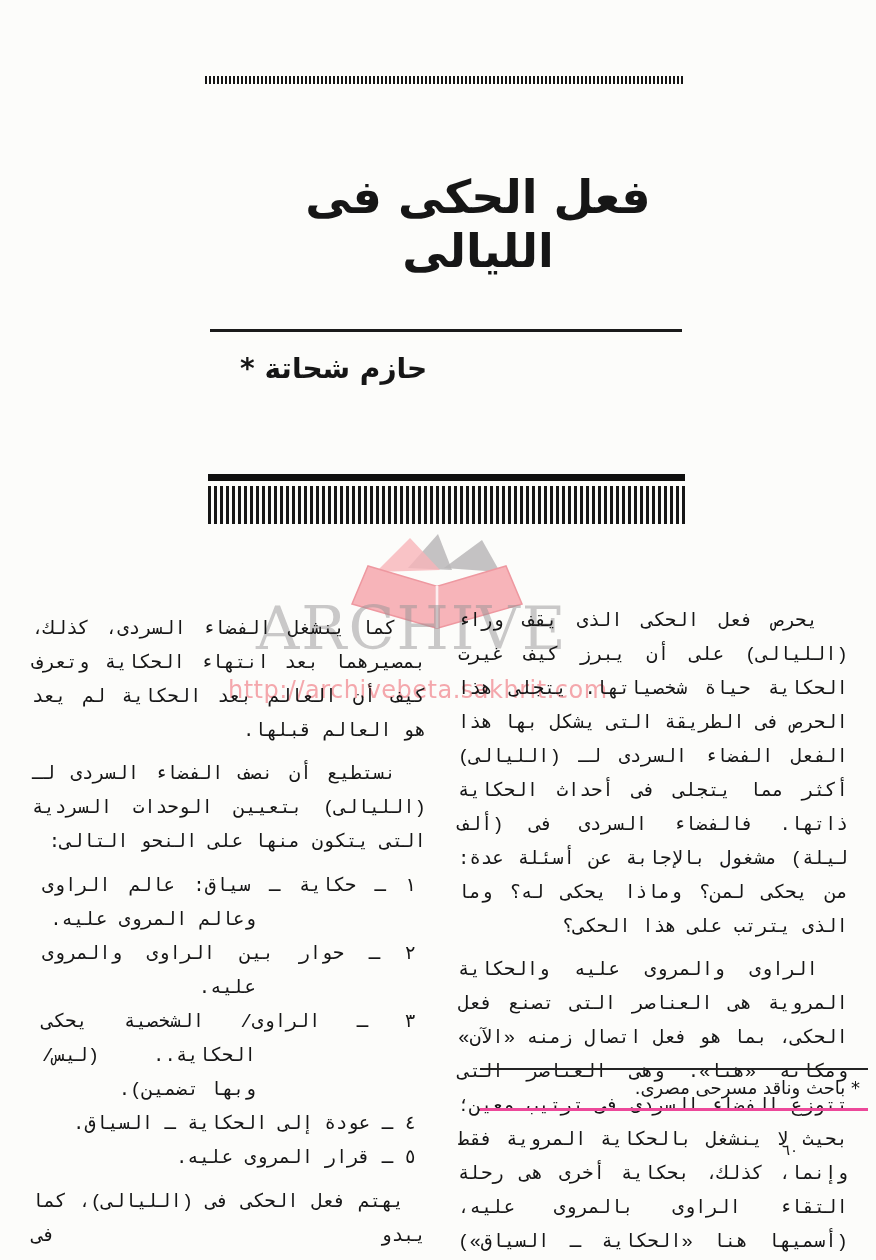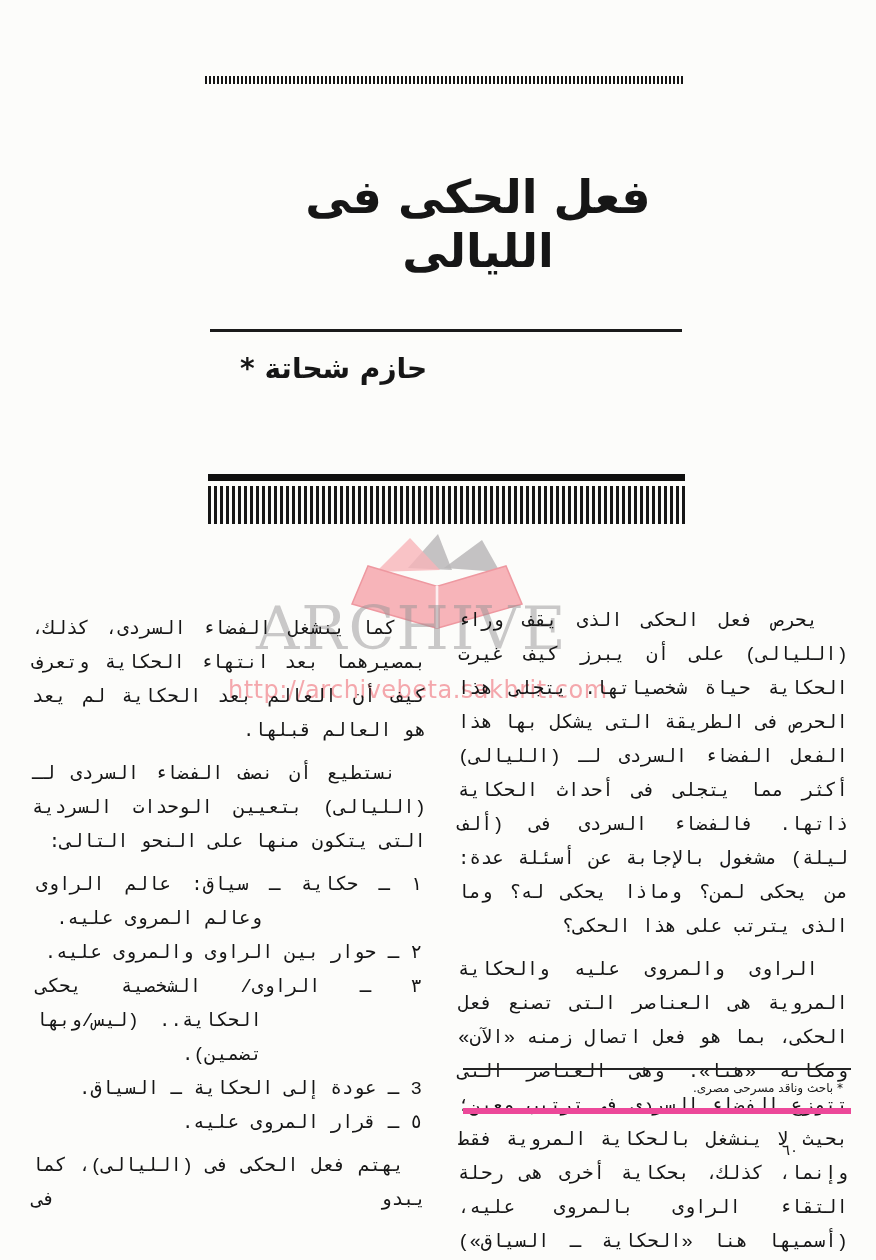--- a/index.html
+++ b/index.html
@@ -44,28 +44,28 @@
     font-size:24px; color:rgba(242,152,158,0.85); letter-spacing:0.5px;
   }
   
   .col {
     position:absolute; z-index:2; direction:rtl; text-align:justify;
     font-size:19px; line-height:34px;font-family:Liberation Mono, monospace;
   }
   .col-right { left:458px; top:604px; width:390px; }
   .col-left  { left:32px;  top:612px; width:394px; }
   .para { margin:0 0 9px 0; text-indent:30px; }
-  .list { margin:4px; }
+  .list { margin:10px; }
   .list-item { padding-right:160px; text-indent:-160px; }
   .closing { margin-top:9px; text-indent:22px; text-align-last:justify; }
   
   .footnote {
-    position:absolute; z-index:2; left:463px; top:1068px; width:388px;
-    direction:rtl; font-size:12px; line-height:24px;
-    border-top:2px solid #242424; border-bottom:6px solid #ec4899;
+    position:absolute; z-index:2; left:480px; top:1068px; width:388px;
+    direction:rtl; font-size:18px; line-height:24px;
+    border-top:2px solid #242424; border-bottom:3px solid #ec4899;
     padding:6px 8px 8px 0; box-sizing:border-box;
   }
   .page-number {
     position:absolute; z-index:2; left:782px; top:1141px;
     font-size:15px; color:#1c1c1c;
   }
 </style>
 </head>
 <body>
 
@@ -99,21 +99,21 @@
     <p class="para">الراوى والمروى عليه والحكاية المروية هى العناصر التى تصنع فعل الحكى، بما هو فعل اتصال زمنه «الآن» ومكانه «هنا». وهى العناصر التى تتوزع الفضاء السردى فى ترتيب معين؛ بحيث لا ينشغل بالحكاية المروية فقط وإنما، كذلك، بحكاية أخرى هى رحلة التقاء الراوى بالمروى عليه، (أسميها هنا «الحكاية ـ السياق») (١)،</p>
   </div>
 
   <div class="col col-left">
     <p class="para">كما ينشغل الفضاء السردى، كذلك، بمصيرهما بعد انتهاء الحكاية وتعرف كيف أن العالم بعد الحكاية لم يعد هو العالم قبلها.</p>
     <p class="para">نستطيع أن نصف الفضاء السردى لـ (الليالى) بتعيين الوحدات السردية التى يتكون منها على النحو التالى:</p>
     <div class="list">
       <div class="list-item">١ ـ حكاية ـ سياق: عالم الراوى وعالم المروى عليه.</div>
       <div class="list-item">٢ ـ حوار بين الراوى والمروى عليه.</div>
       <div class="list-item">٣ ـ الراوى/ الشخصية يحكى الحكاية.. (ليس/وبها تضمين).</div>
-      <div class="list-item">3 ـ عودة إلى الحكاية ـ السياق.</div>
+      <div class="list-item">٤ ـ عودة إلى الحكاية ـ السياق.</div>
       <div class="list-item">٥ ـ قرار المروى عليه.</div>
     </div>
     <p class="para closing">يهتم فعل الحكى فى (الليالى)، كما يبدو فى</p>
   </div>
 
   <div class="footnote">* باحث وناقد مسرحى مصرى.</div>
 
   <div class="page-number">٦٠</div>
 
 </div>

